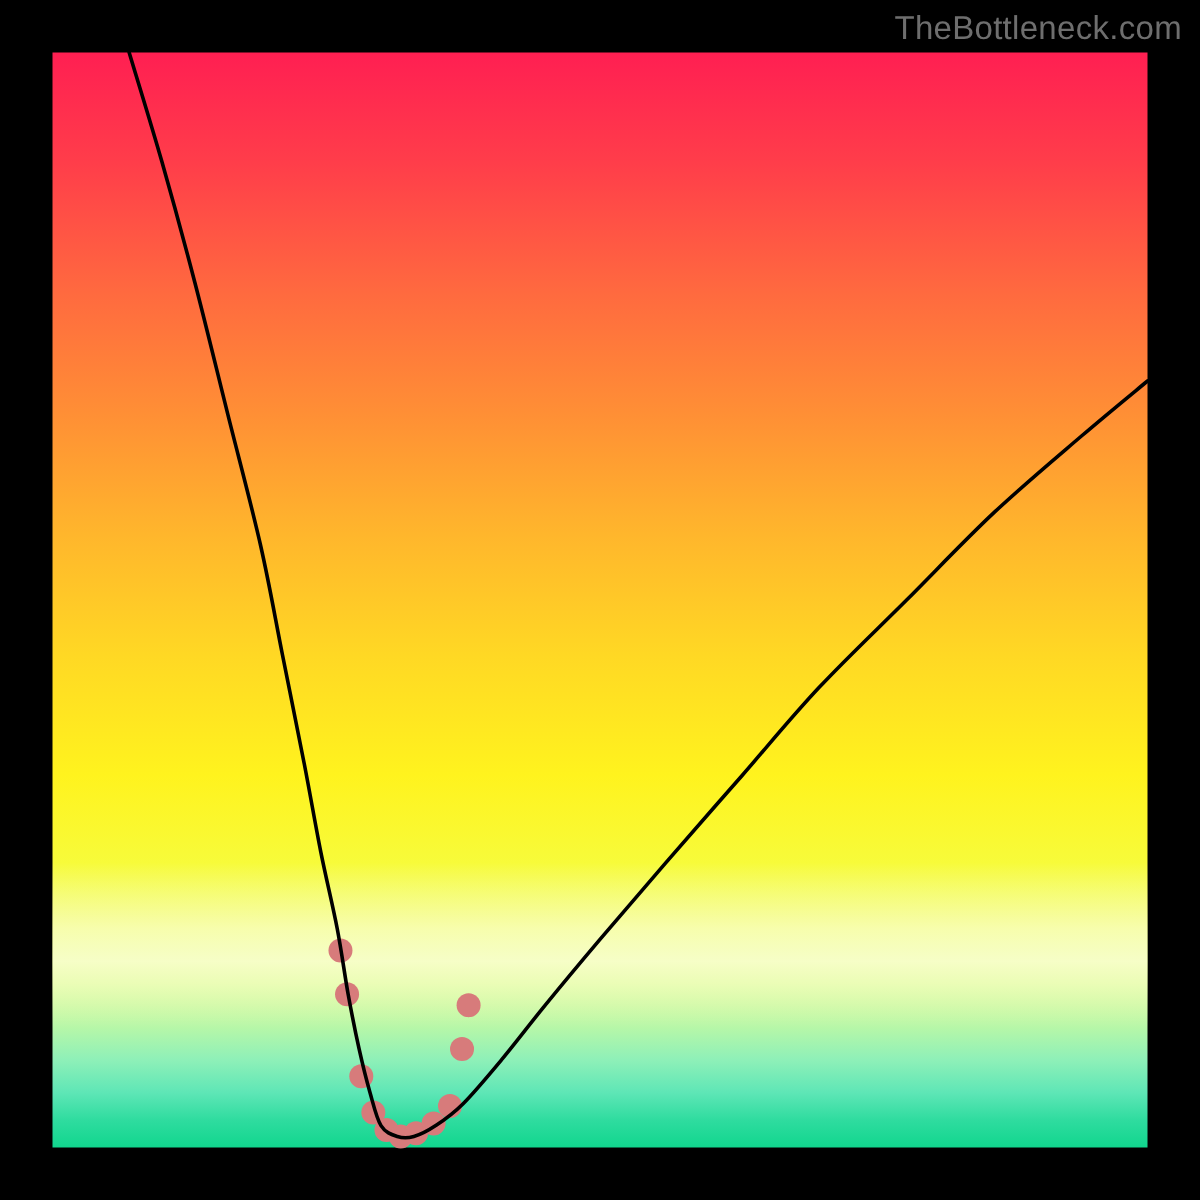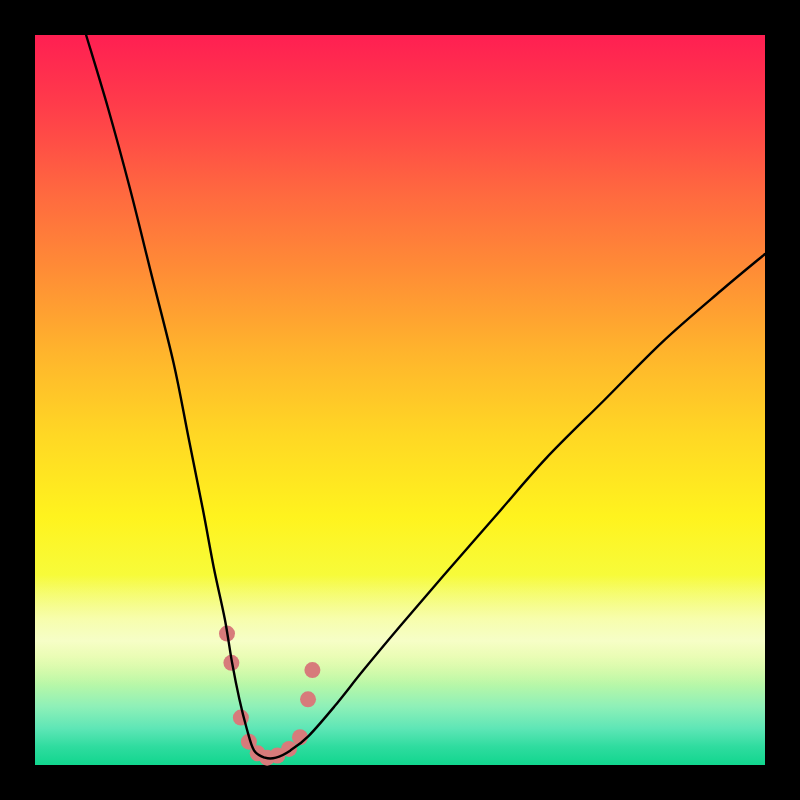--- a/index.html
+++ b/index.html
@@ -76,20 +76,21 @@
     color: #6e6e6e;
     font-size: 22px;
     font-weight: 500;
     letter-spacing: 0.2px;
   }
 </style>
 </head>
 <body>
 
 <div class="frame">
+  <div class="watermark">TheBottleneck.com</div>
   <div class="plot">
     <div class="halo"></div>
     <svg class="curve" viewBox="0 0 730 730">
       <g id="markers-group">
           <circle cx="191.99" cy="598.60" r="8" fill="#d77b7b"></circle>
           <circle cx="196.37" cy="627.80" r="8" fill="#d77b7b"></circle>
           <circle cx="205.86" cy="682.55" r="8" fill="#d77b7b"></circle>
           <circle cx="213.89" cy="706.64" r="8" fill="#d77b7b"></circle>
           <circle cx="222.65" cy="718.32" r="8" fill="#d77b7b"></circle>
           <circle cx="232.14" cy="722.70" r="8" fill="#d77b7b"></circle>

